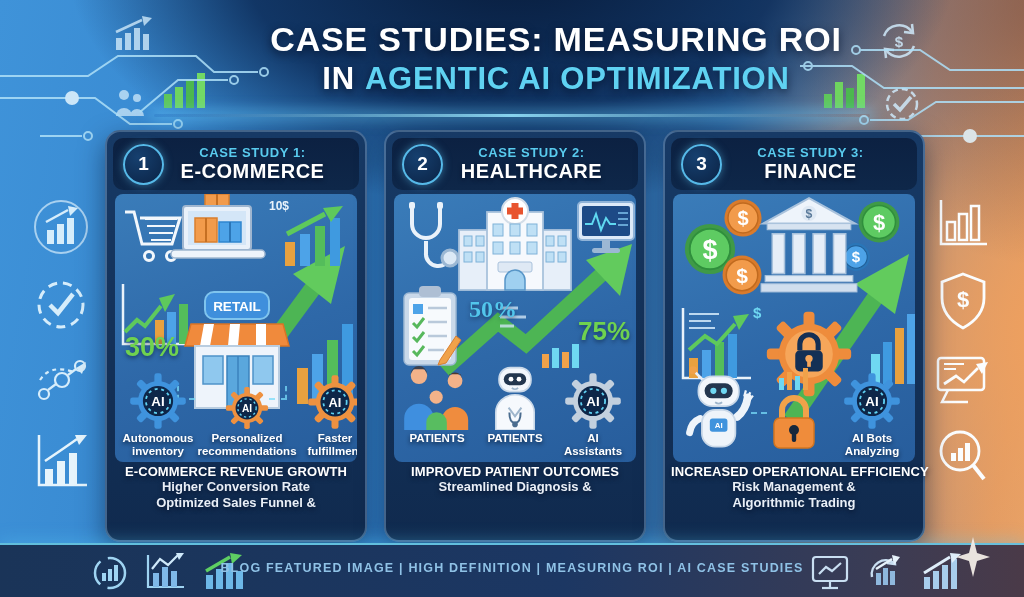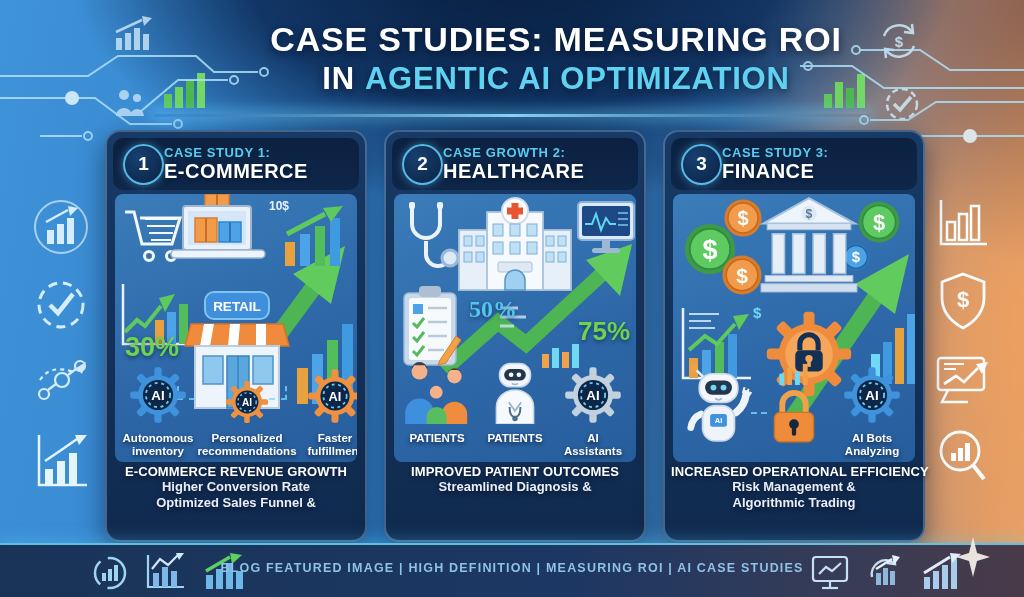--- a/index.html
+++ b/index.html
@@ -30,33 +30,33 @@
     border:2px solid rgba(130,170,210,.45);
     box-shadow:0 10px 26px rgba(5,20,45,.5);
     position:relative;}
   .card-head{position:absolute;left:6px;right:6px;top:6px;height:52px;border-radius:10px;
     background:linear-gradient(180deg,#0c2142 0%,#0e2749 100%);
     display:flex;align-items:center;padding:0 10px;box-sizing:border-box;}
   .num-badge{width:37px;height:37px;border-radius:50%;flex:0 0 auto;
     background:radial-gradient(circle at 35% 30%,#16406f,#0b2345);
     border:2.5px solid #56b9e8;display:flex;align-items:center;justify-content:center;
     color:#fff;font-size:19px;font-weight:800;box-shadow:0 0 8px rgba(90,190,235,.5);}
-  .head-txt{flex:1;text-align:left;line-height:1.12;padding-right:8px;}
+  .head-txt{flex:1;text-align:center;line-height:1.12;padding-right:8px;}
   .kicker{color:#59cbee;font-size:13px;font-weight:800;letter-spacing:.6px;}
   .card-title{color:#fff;font-size:20px;font-weight:800;letter-spacing:.5px;text-shadow:0 2px 4px rgba(0,10,30,.5);}
   .panel{position:absolute;left:8px;right:8px;top:62px;height:268px;border-radius:8px;overflow:hidden;
     background:linear-gradient(160deg,#3a7cb9 0%,#2e68a8 55%,#275d9c 100%);}
   .pct{font-weight:800;text-shadow:0 2px 4px rgba(0,15,35,.5);z-index:5;}
   .pct-green{color:#6fd24f;}
   .pct-cyan{color:#52c6ec;}
   .tiny-txt{color:#eaf3fb;font-weight:700;z-index:5;}
   .figs{position:absolute;left:4px;right:4px;bottom:4px;height:96px;display:flex;z-index:6;}
   .fig{flex:1;display:flex;flex-direction:column;align-items:center;justify-content:flex-end;}
   .fig-label{color:#fff;font-size:11.5px;font-weight:800;text-align:center;line-height:1.12;
-    text-shadow:0 2px 4px rgba(0,15,35,.7);margin-top:8px;min-height:26px;}
+    text-shadow:0 2px 4px rgba(0,15,35,.7);margin-top:2px;min-height:26px;}
   .dash{border-bottom:2px dashed rgba(120,220,250,.75);border-left:2px dashed rgba(120,220,250,.75);
     width:16px;height:12px;z-index:4;}
   .result{position:absolute;left:6px;right:6px;bottom:8px;height:68px;text-align:center;color:#fff;}
   .result-head{font-size:13px;font-weight:800;letter-spacing:.1px;white-space:nowrap;text-shadow:0 2px 5px rgba(0,10,30,.6);}
   .result-line{font-size:13px;font-weight:700;color:#e9eff7;line-height:1.25;text-shadow:0 2px 5px rgba(0,10,30,.6);}
   
   .side-col{z-index:3;display:flex;flex-direction:column;gap:21px;align-items:center;}
   .side-col svg{display:block;}
   
   .footer{left:0;bottom:0;width:1024px;height:52px;z-index:9;
@@ -366,21 +366,21 @@
         <div class="result-line">Optimized Sales Funnel &amp;</div>
       </div>
     </section>
 
     <section class="card">
       <header class="card-head">
         <div class="num-badge">
             <span>2</span>
           </div>
         <div class="head-txt">
-          <div class="kicker">CASE GROWTH 2:</div>
+          <div class="kicker">CASE STUDY 2:</div>
           <div class="card-title">HEALTHCARE</div>
         </div>
       </header>
       <div class="panel">
 
         <svg class="abs" style="left:42px;top:48px;" width="200" height="135" viewBox="0 0 200 135">
           <polyline points="8,128 62,80 90,102 168,30" fill="none" stroke="#4db554" stroke-width="15"></polyline>
           <polygon points="150,18 196,2 184,54" fill="#62cb5d"></polygon>
         </svg>
 

